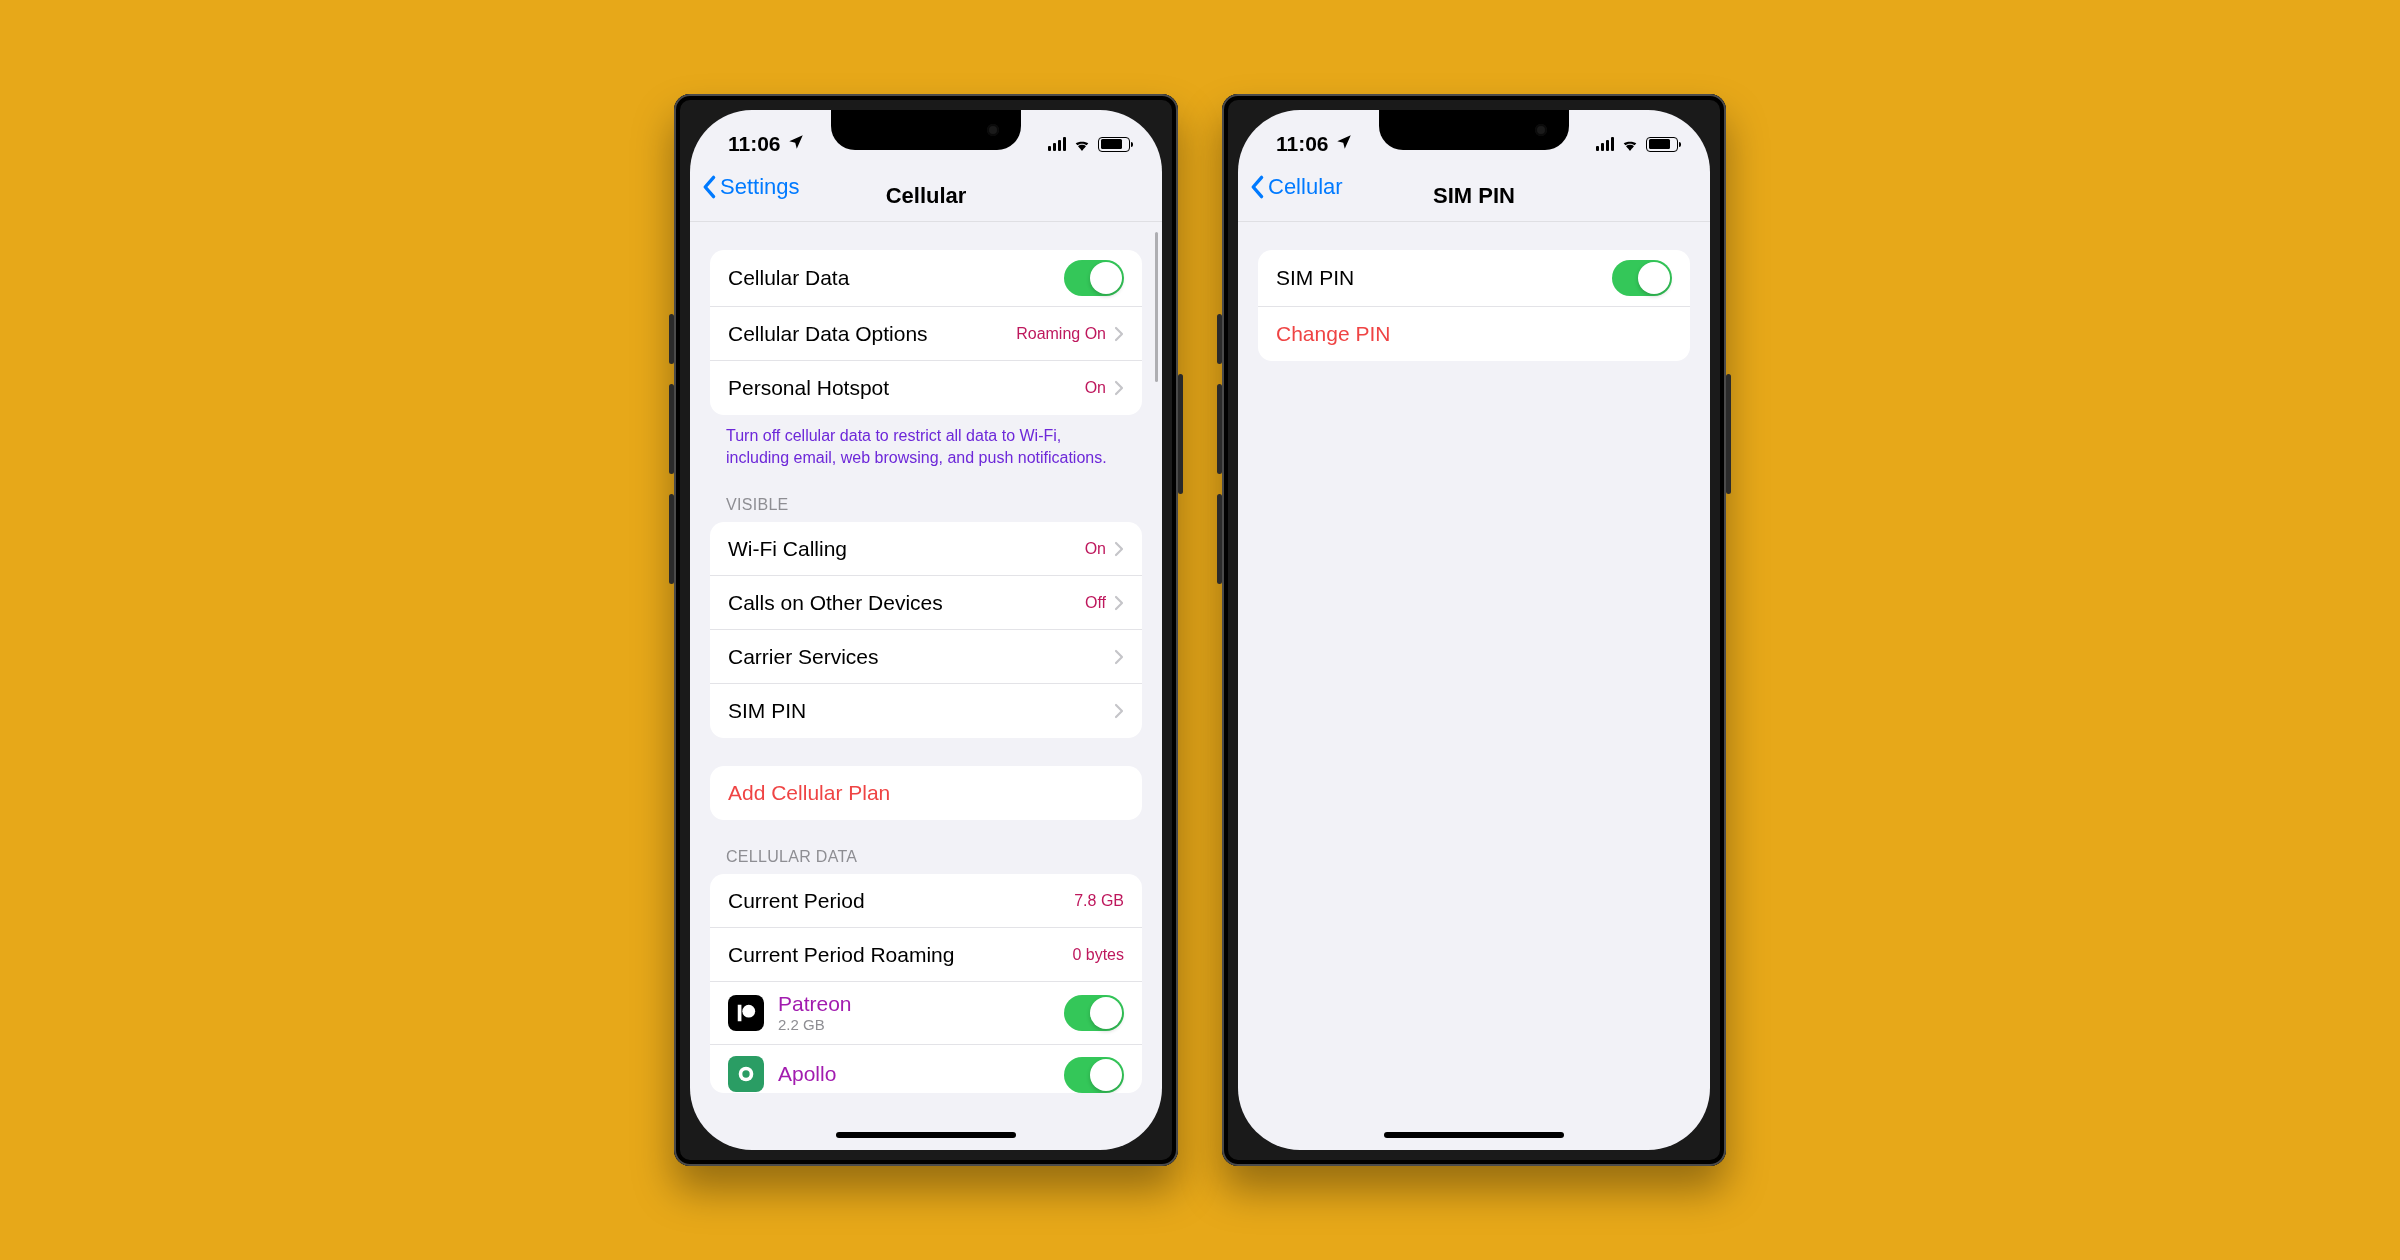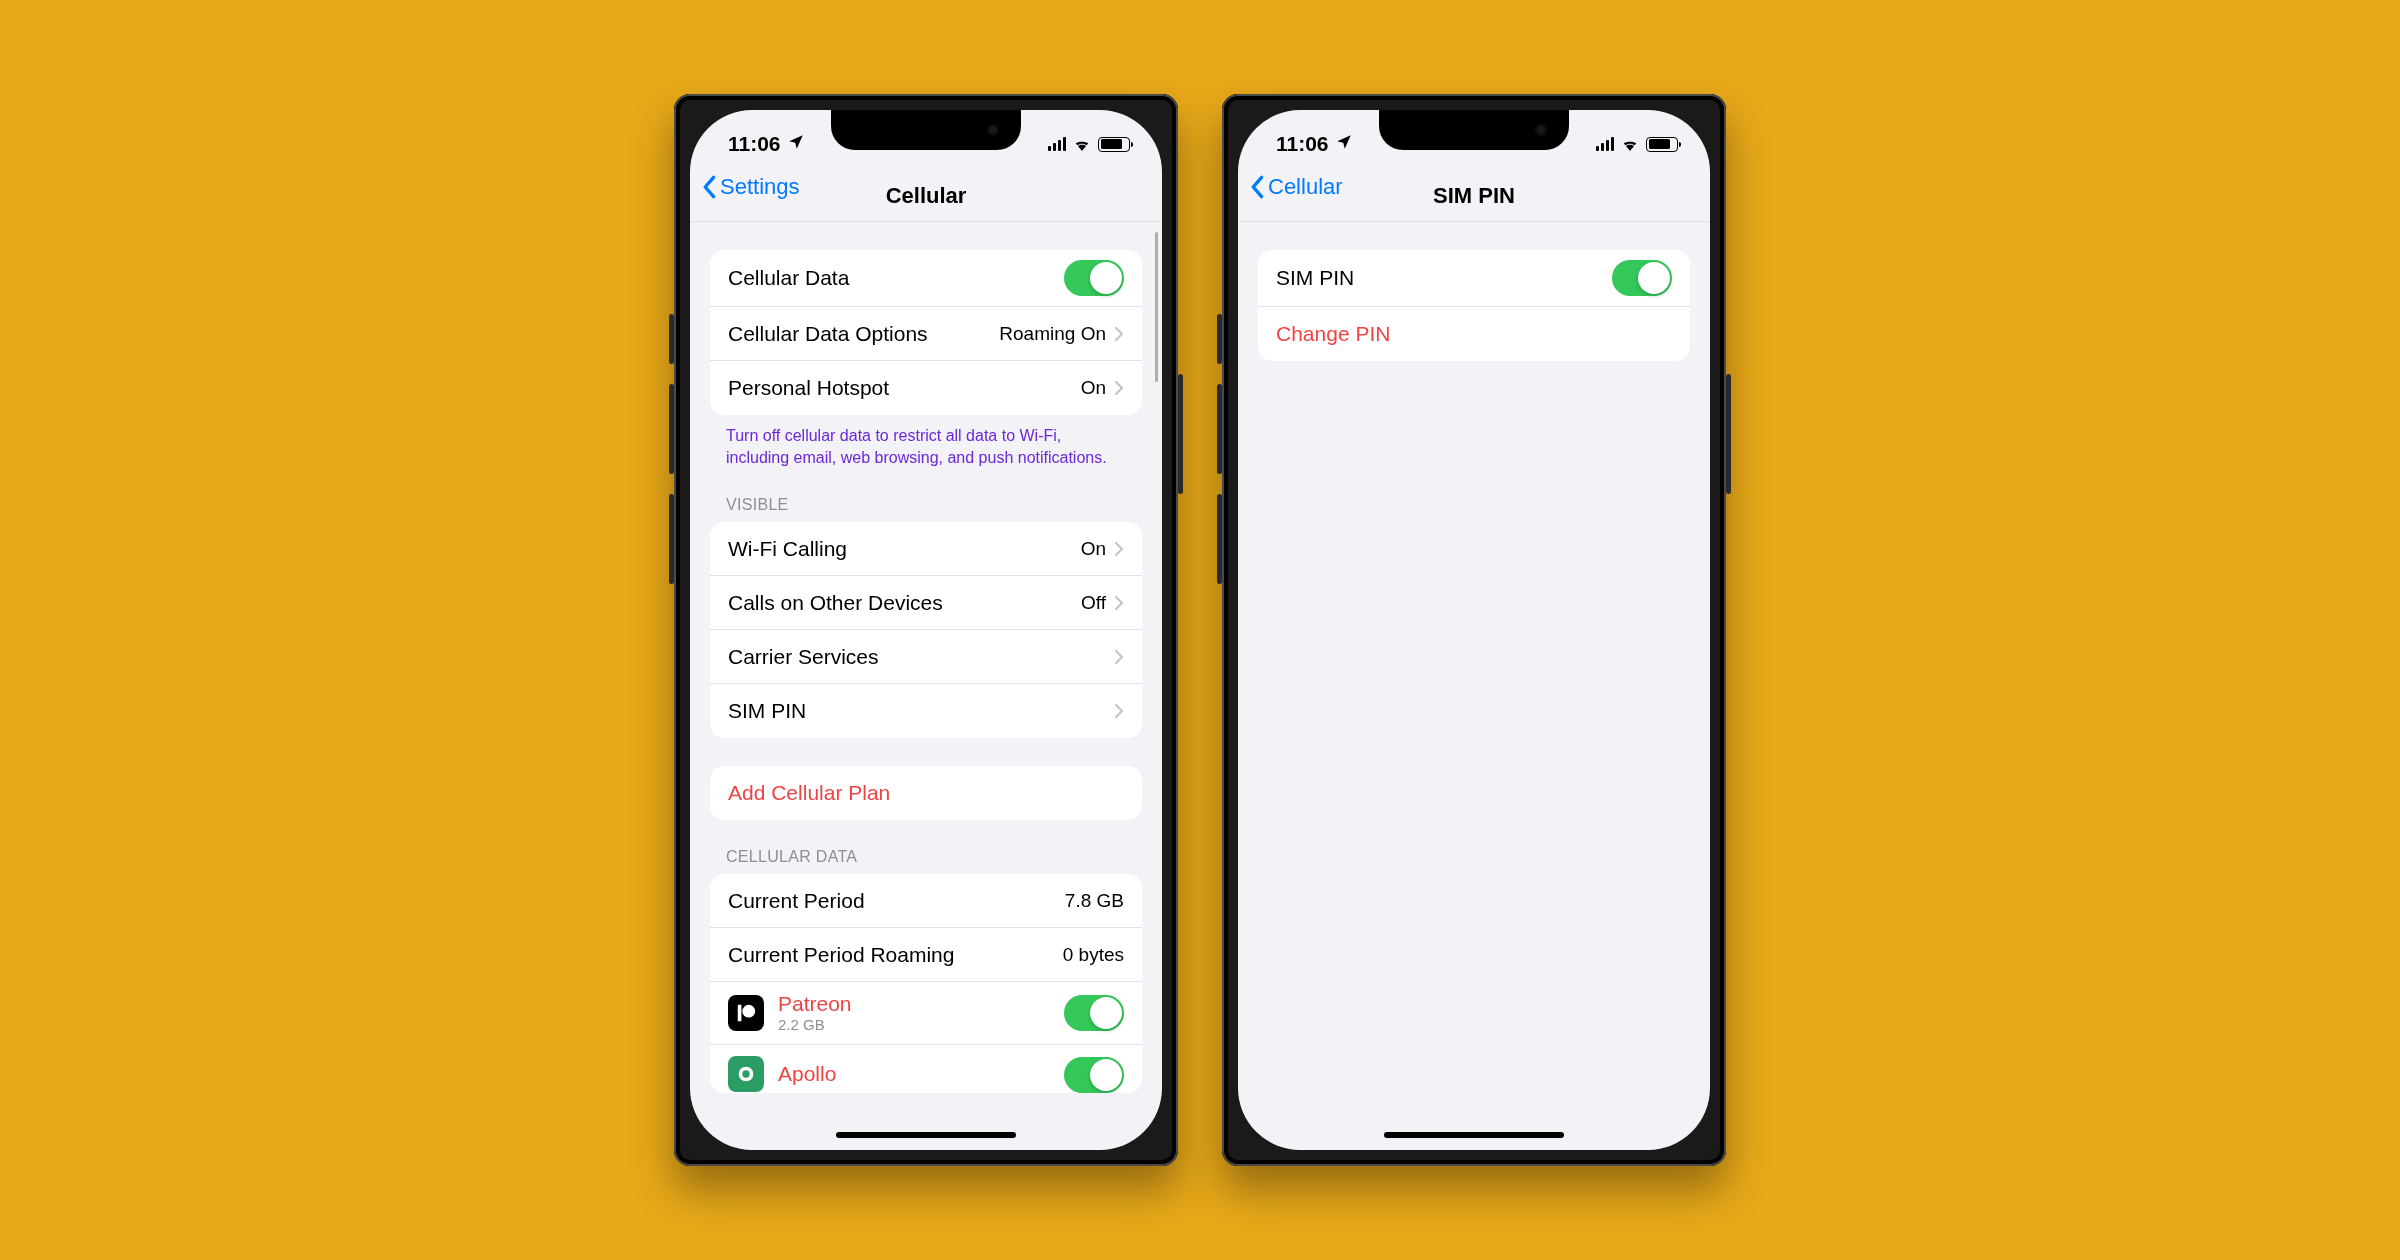--- a/index.html
+++ b/index.html
@@ -102,21 +102,21 @@
 .group { margin: 28px 20px 0 20px; background: #fff; border-radius: 14px; overflow: hidden; }
 .row {
   display: flex; align-items: center;
   min-height: 54px;
   padding: 10px 18px 10px 18px;
   border-bottom: 0.5px solid #e3e3e7;
   font-size: 21px; color: #000;
 }
 .row:last-child { border-bottom: none; }
 .row-label { flex: 1; }
-.row-value { color: #000000; font-size: 19px; }
+.row-value { color: #be185d; font-size: 16px; }
 .chevron { color: #c5c5c9; margin-left: 8px; }
 .chevron svg { width: 10px; height: 16px; display: block; }
 .link-row { color: #ef4444; }
 
 .toggle {
   width: 60px; height: 36px; border-radius: 18px;
   position: relative; flex-shrink: 0;
 }
 .toggle.on { background: #34c759; }
 .toggle::after {
@@ -126,21 +126,21 @@
 }
 .toggle.on::after { right: 2px; }
 
 .footer-text { margin: 10px 36px 0 36px; font-size: 16px; color: #6d28d9; line-height: 1.35; }
 .header-text { margin: 28px 36px 8px 36px; font-size: 16px; color: #8e8e93; text-transform: uppercase; letter-spacing: 0.3px; }
 .header-text + .group { margin-top: 0; }
 
 .app-row { padding-left: 18px; }
 .app-icon { width: 36px; height: 36px; border-radius: 8px; margin-right: 14px; flex-shrink: 0; display:flex; align-items:center; justify-content:center; }
 .app-info { flex: 1; display: flex; flex-direction: column; line-height: 1.15; }
-.app-name { font-size: 21px; color: #ef4444; }
+.app-name { font-size: 21px; color: #a21caf; }
 .app-sub { font-size: 15px; color: #8e8e93; }
 .row.partial { border-bottom: none; min-height: 38px; padding-bottom: 0; }
 .partial .toggle { align-self: flex-start; margin-top: 2px; }
 </style>
 </head>
 <body>
 
 <div class="phone">
   <div class="side-btn power"></div>
   <div class="side-btn vol1"></div>

